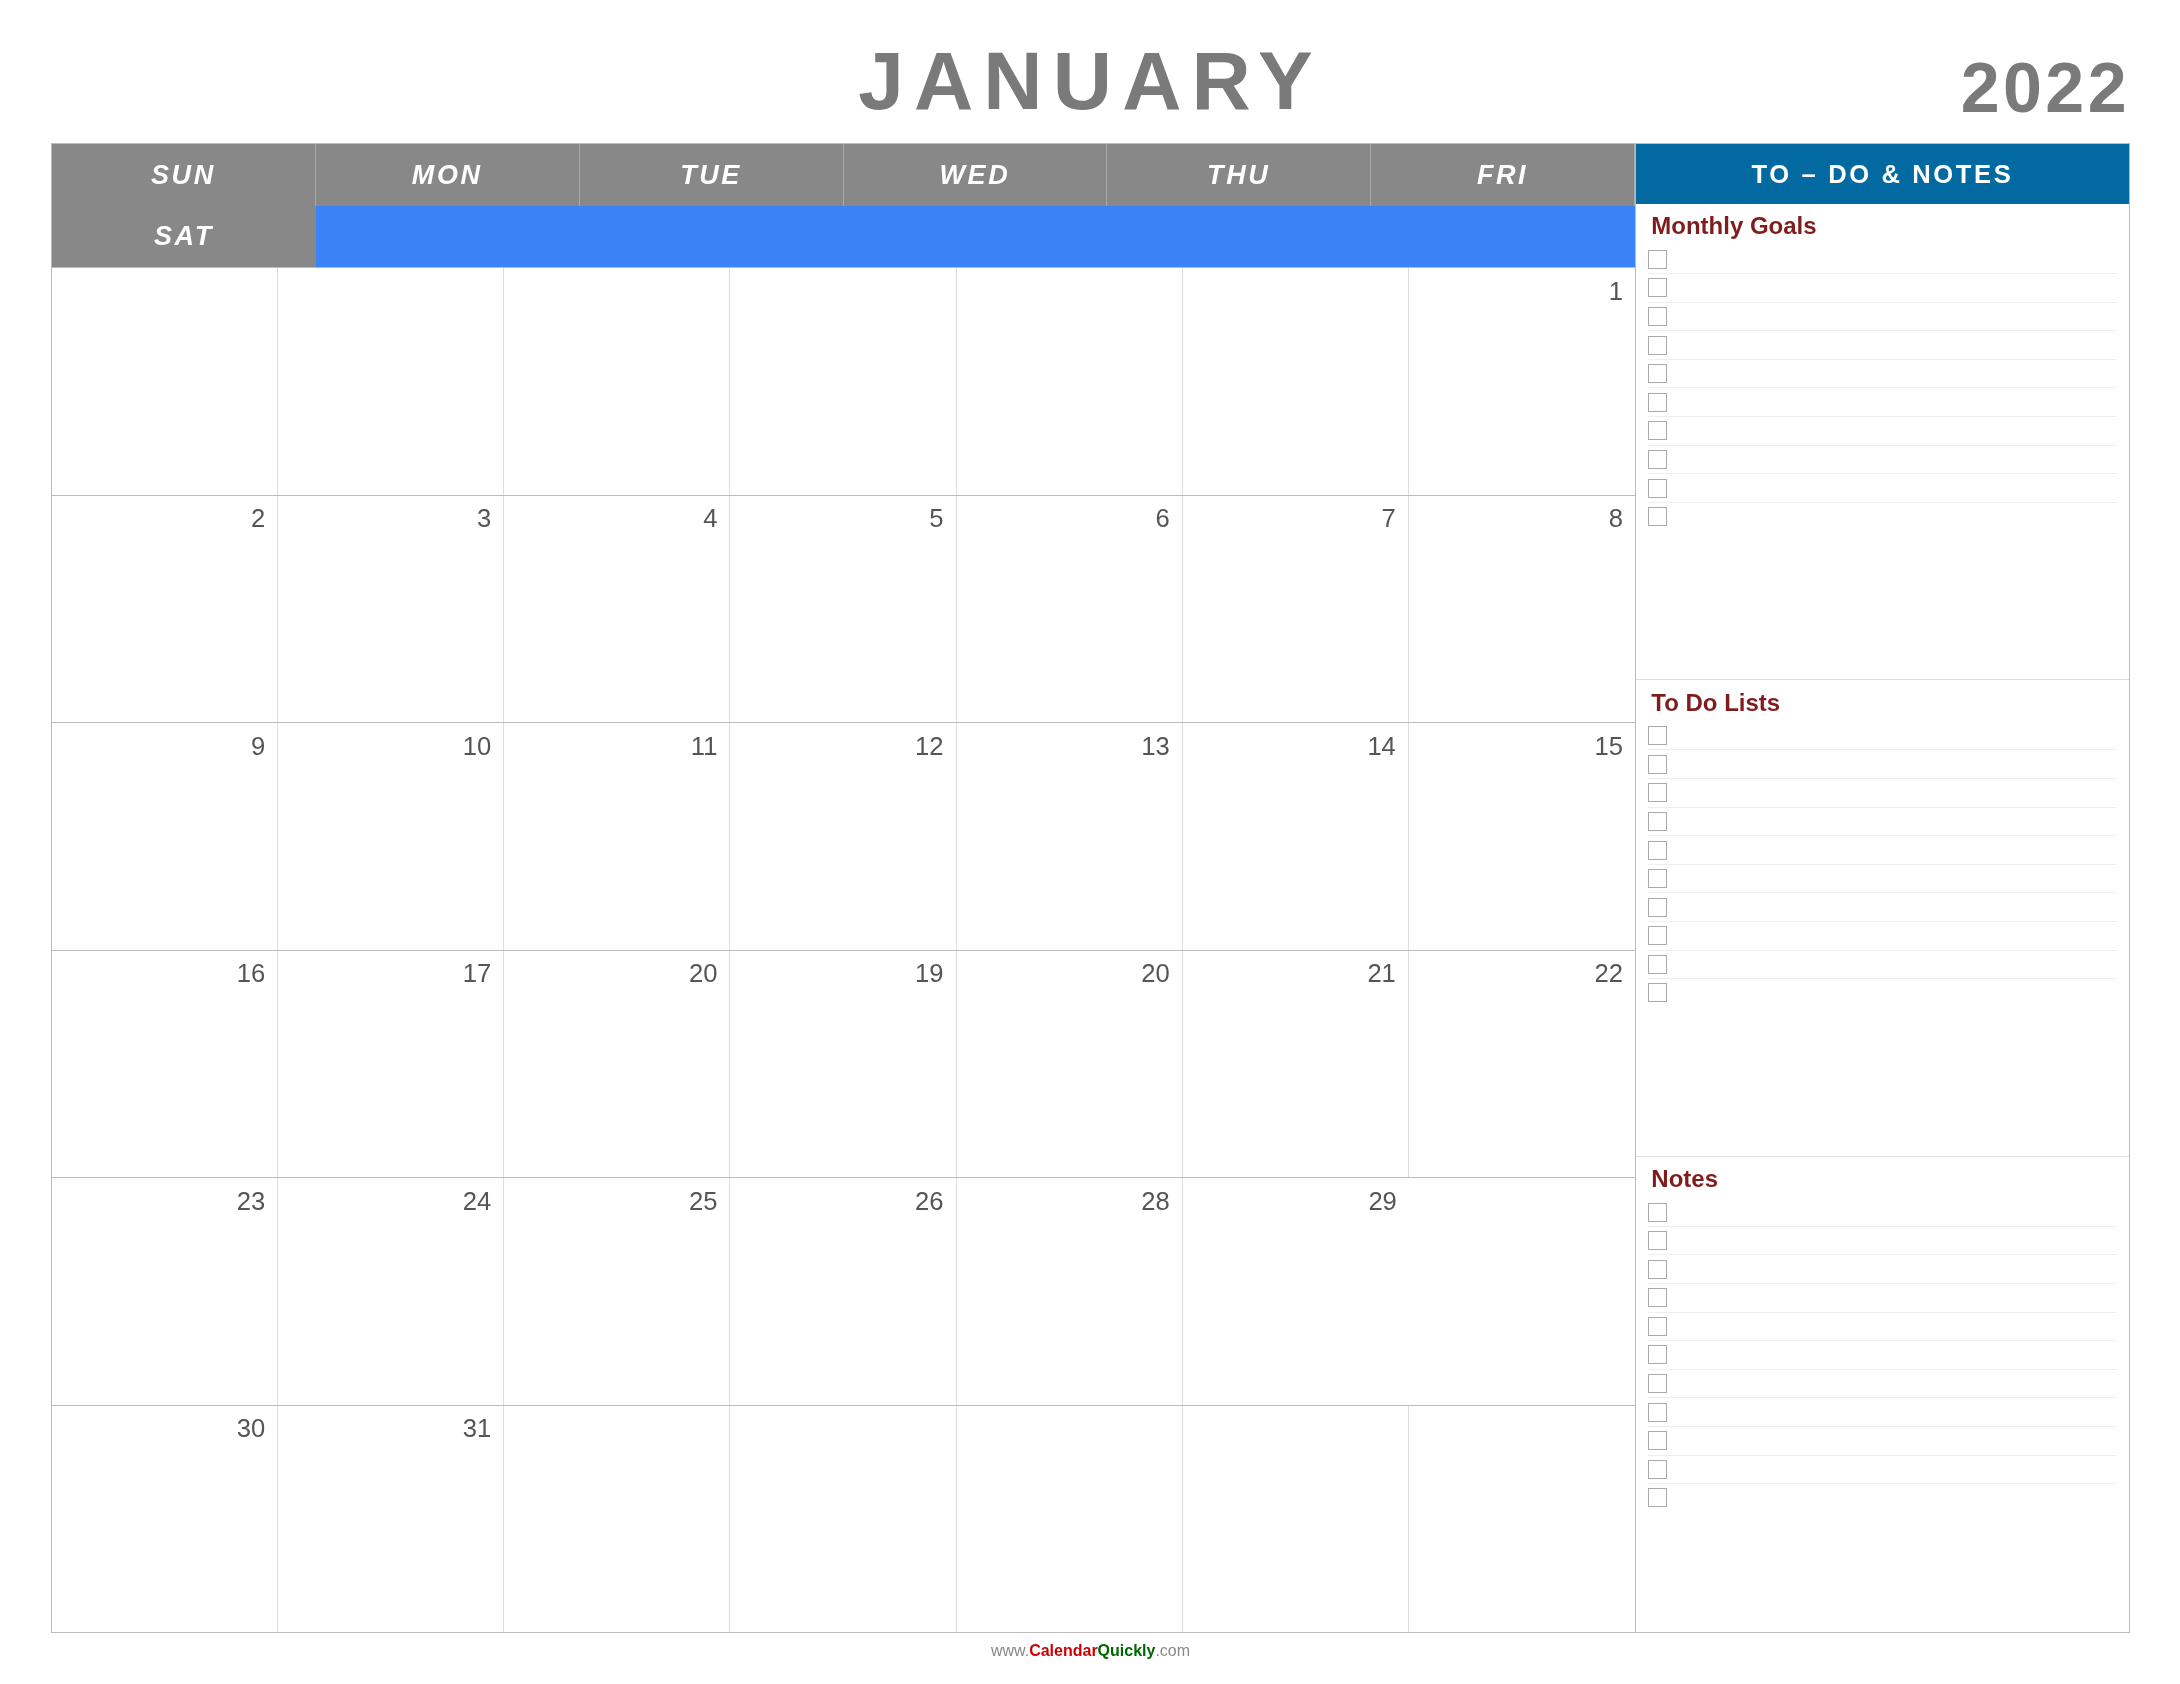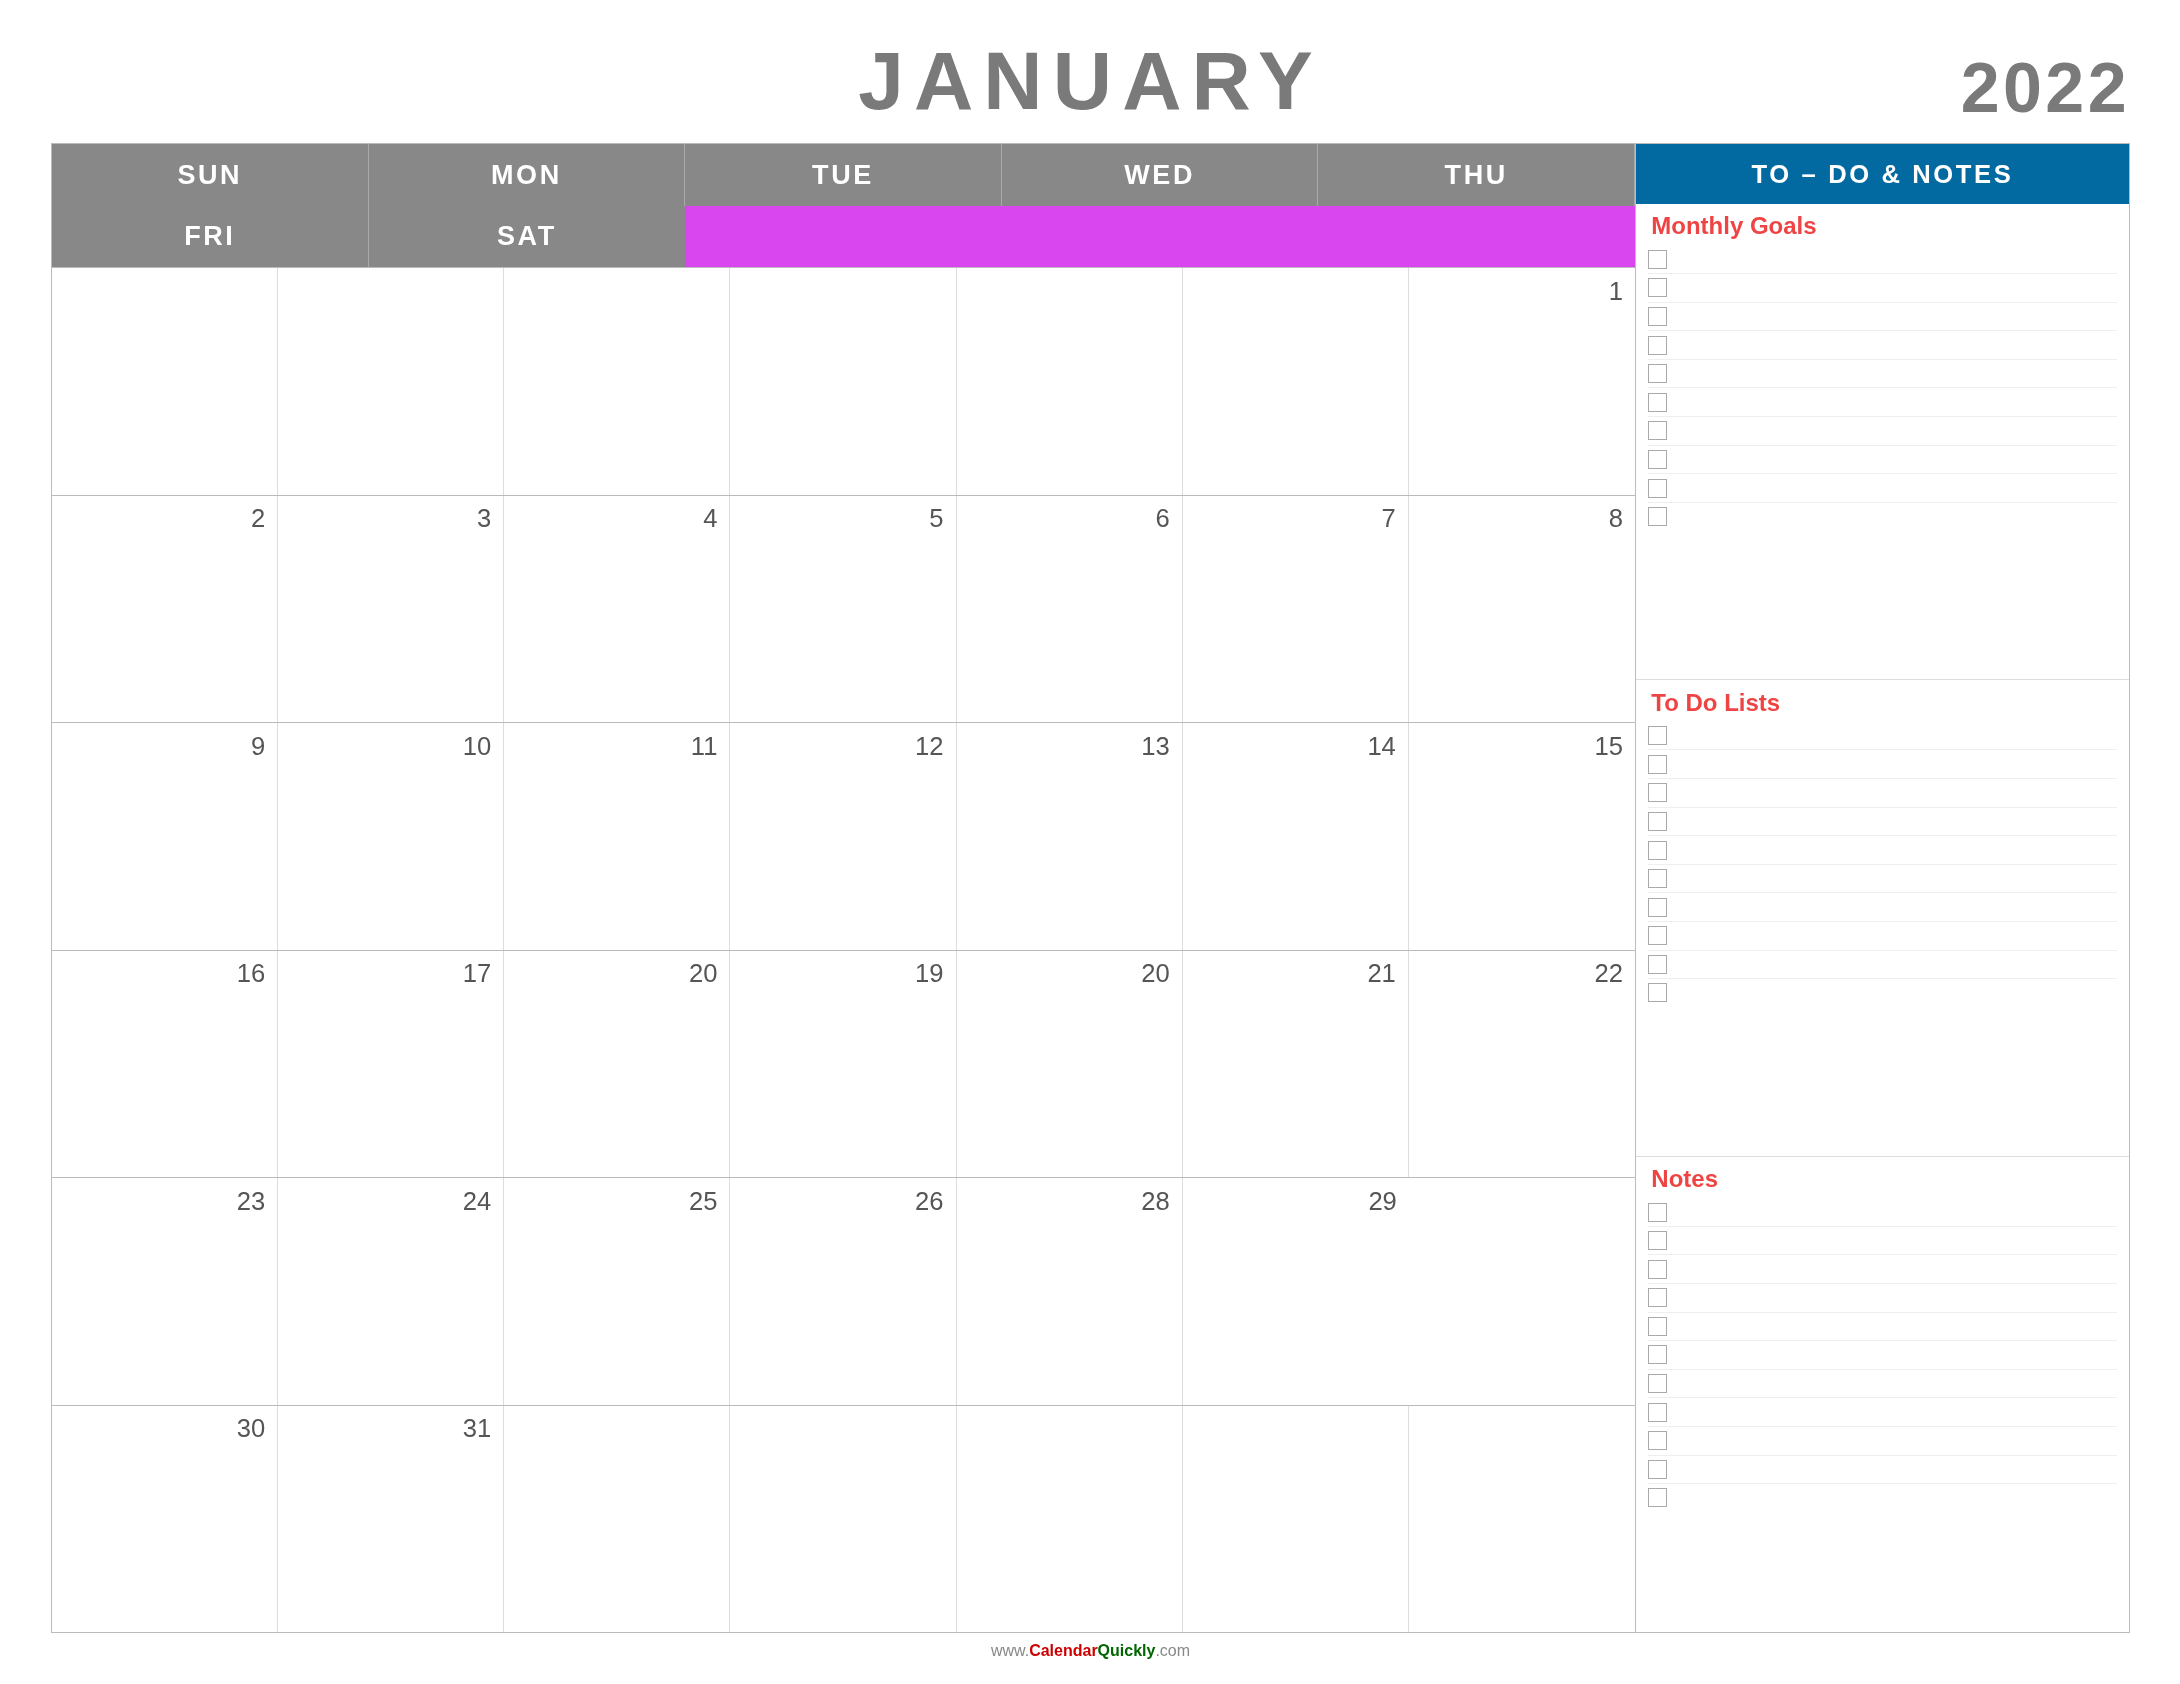--- a/index.html
+++ b/index.html
@@ -52,22 +52,23 @@
     
     .calendar-section {
       flex: 1;
       display: flex;
       flex-direction: column;
       border: 1.3px solid #bbb;
     }
 
     .day-headers {
       display: grid;
-      grid-template-columns: repeat(5, 1fr);
-      background: #d946ef;
+      grid-template-columns: repeat(6, 1fr);
+      background: #3b82f6;
+      font-style: italic;
     }
 
     .day-header {
       background: #888;
       color: #fff;
       text-align: center;
       font-size: 27px;
       font-weight: bold;
       letter-spacing: 2.6px;
       padding: 15.3px 0;
@@ -135,21 +136,21 @@
     .sidebar-section-block {
       display: flex;
       flex-direction: column;
       flex: 1;
       border-bottom: 0.9px solid #ddd;
     }
     .sidebar-section-block:last-child { border-bottom: none; }
 
     .sidebar-section-title {
       font-size: 24px;
-      color: #ef4444;
+      color: #7f1d1d;
       font-weight: bold;
       padding: 8.5px 15.3px 3.4px 15.3px;
     }
 
     .checkbox-list {
       display: flex;
       flex-direction: column;
       padding: 1.7px 12px 3.4px 12px;
       gap: 0px;
       flex: 1;

